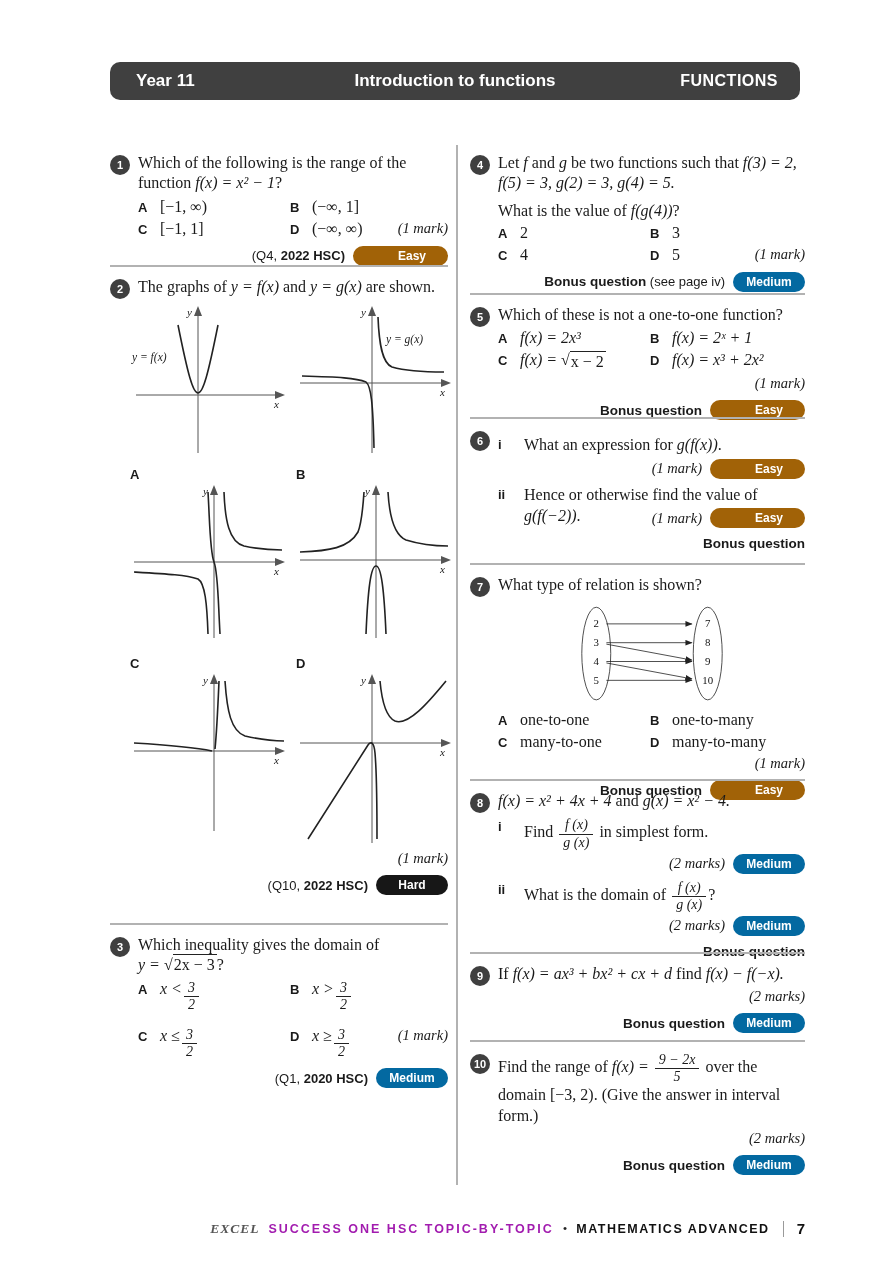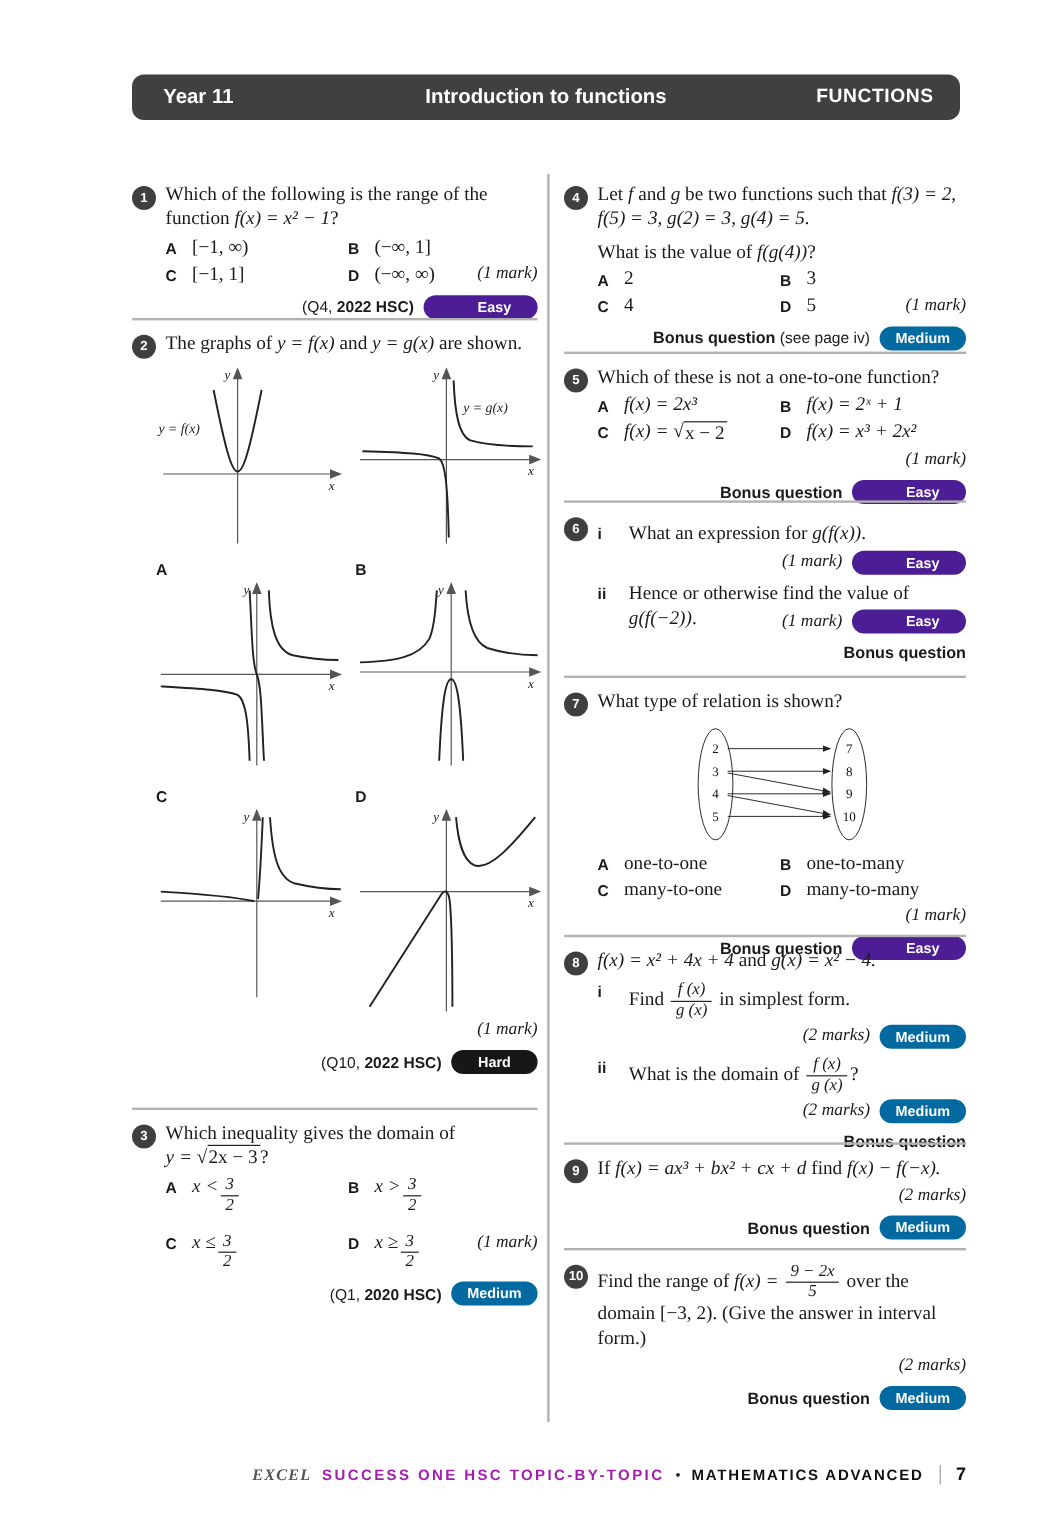--- a/index.html
+++ b/index.html
@@ -46,21 +46,21 @@
   
   .tag-row{display:flex;justify-content:flex-end;align-items:center;gap:8px;margin-top:8px;
            font-family:"Liberation Sans",sans-serif;font-size:13px;}
   .src-pre,.src-suf{font-weight:normal;}
   .src-bold{font-weight:bold;}
   .src{white-space:nowrap;}
   .bonus{font-weight:bold;font-size:13.5px;}
   .bonus-note{font-weight:normal;font-size:13px;}
   .badge{display:inline-block;min-width:46px;text-align:center;padding:3px 13px;border-radius:11px;
          color:#fff;font-family:"Liberation Sans",sans-serif;font-weight:bold;font-size:12px;line-height:14px;}
-  .badge.easy{background:#4c1d95;padding-left:36px;}
+  .badge.easy{background:#a16207;padding-left:36px;}
   .badge.medium{background:#0369a1;}
   .badge.hard{background:#171717;}
 
   
   .frac{display:inline-block;vertical-align:middle;text-align:center;font-size:14px;line-height:1.15;
         font-style:italic;margin:0 2px;}
   .fnum{display:block;border-bottom:1.3px solid #222;padding:0 4px;}
   .fden{display:block;padding:0 4px;}
   .rad{border-top:1.3px solid #222;padding:1px 2px 0 1px;text-align:right;}
   .subq{display:flex;align-items:flex-start;margin-top:6px;}

